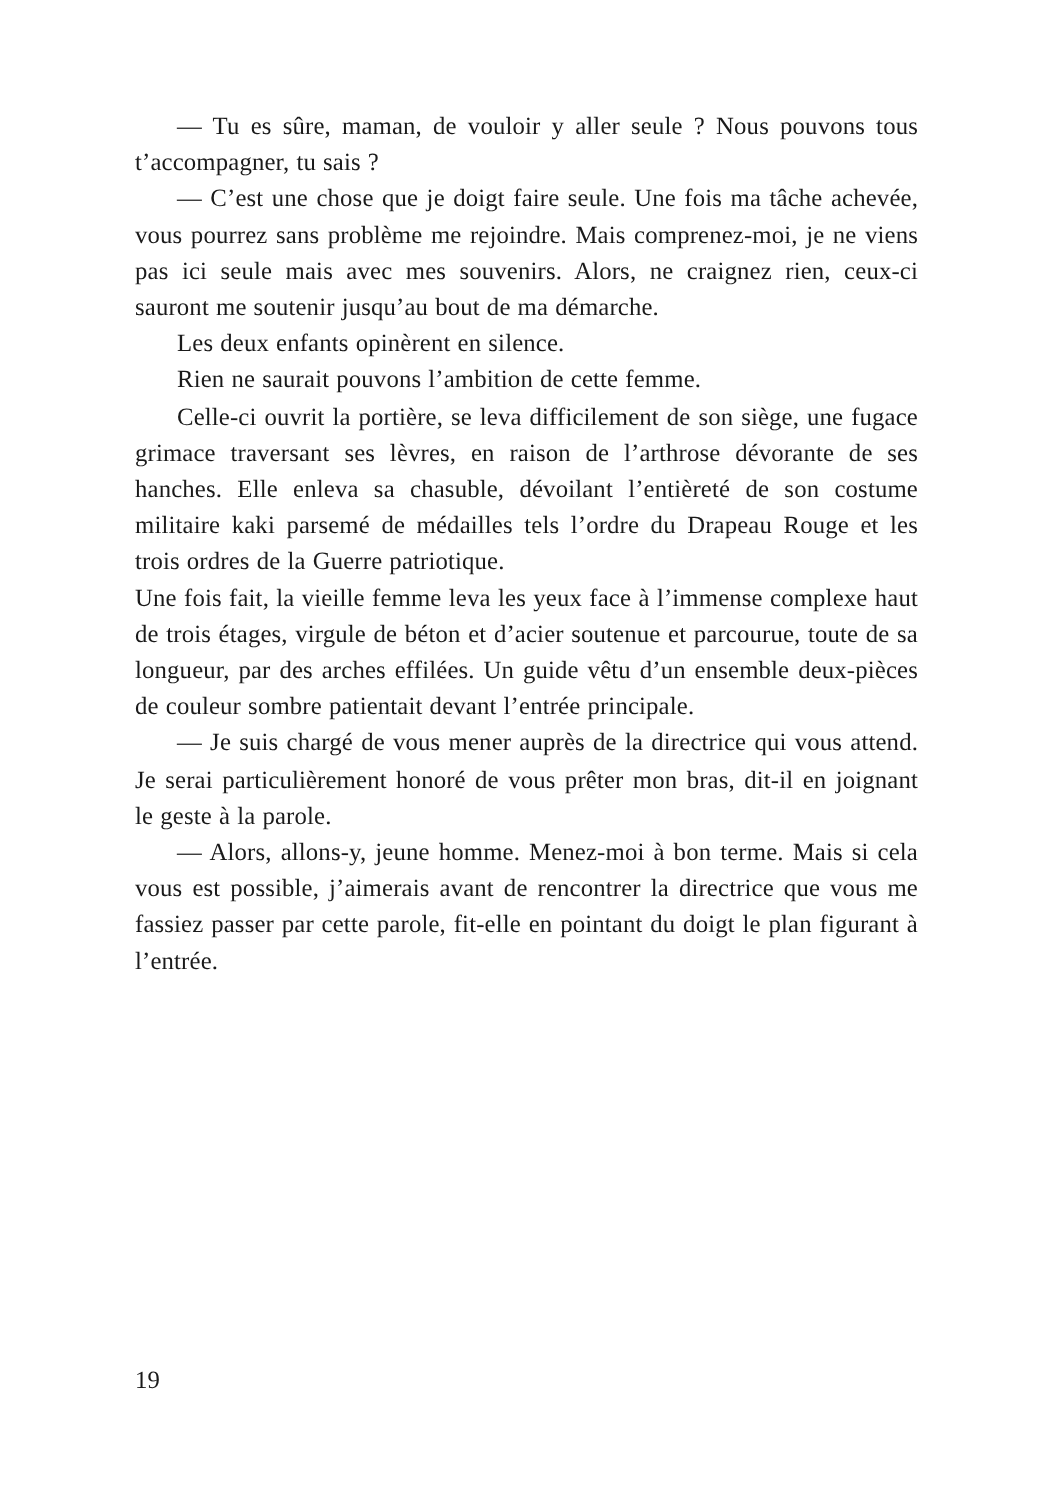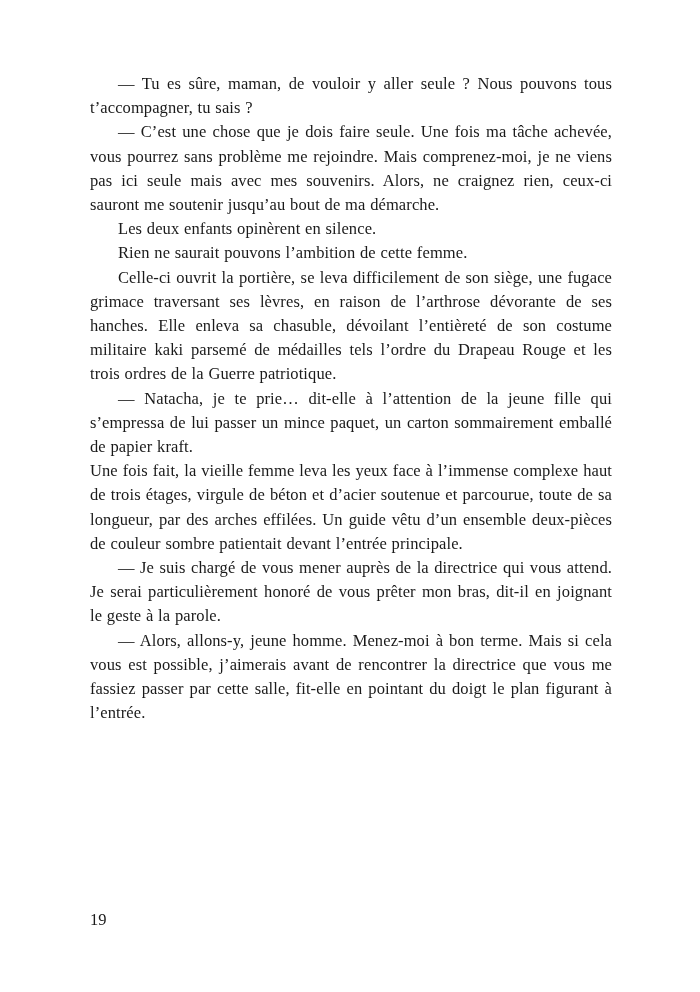--- a/index.html
+++ b/index.html
@@ -44,23 +44,22 @@
     font-size: 16.5px;
     color: #1a1a1a;
   }
 </style>
 </head>
 <body>
 
 <div class="page">
   <div class="text-block">
     <p class="indent">— Tu es sûre, maman, de vouloir y aller seule ? Nous pouvons tous t’accompagner, tu sais ?</p>
-    <p class="indent">— C’est une chose que je dois faire seule. Une fois ma tâche achevée, vous pourrez sans problème me rejoindre. Mais comprenez-moi, je ne viens pas ici seule mais avec mes souvenirs. Alors, ne craignez rien, ceux-ci sauront me soutenir jusqu’au bout de ma démarche.</p>
+    <p class="indent">— C’est une chose que je doigt faire seule. Une fois ma tâche achevée, vous pourrez sans problème me rejoindre. Mais comprenez-moi, je ne viens pas ici seule mais avec mes souvenirs. Alors, ne craignez rien, ceux-ci sauront me soutenir jusqu’au bout de ma démarche.</p>
     <p class="indent">Les deux enfants opinèrent en silence.</p>
     <p class="indent">Rien ne saurait pouvons l’ambition de cette femme.</p>
     <p class="indent">Celle-ci ouvrit la portière, se leva difficilement de son siège, une fugace grimace traversant ses lèvres, en raison de l’arthrose dévorante de ses hanches. Elle enleva sa chasuble, dévoilant l’entièreté de son costume militaire kaki parsemé de médailles tels l’ordre du Drapeau Rouge et les trois ordres de la Guerre patriotique.</p>
-    <p class="indent">— Natacha, je te prie… dit-elle à l’attention de la jeune fille qui s’empressa de lui passer un mince paquet, un carton sommairement emballé de papier kraft.</p>
     <p class="noindent">Une fois fait, la vieille femme leva les yeux face à l’immense complexe haut de trois étages, virgule de béton et d’acier soutenue et parcourue, toute de sa longueur, par des arches effilées. Un guide vêtu d’un ensemble deux-pièces de couleur sombre patientait devant l’entrée principale.</p>
     <p class="indent">— Je suis chargé de vous mener auprès de la directrice qui vous attend. Je serai particulièrement honoré de vous prêter mon bras, dit-il en joignant le geste à la parole.</p>
-    <p class="indent">— Alors, allons-y, jeune homme. Menez-moi à bon terme. Mais si cela vous est possible, j’aimerais avant de rencontrer la directrice que vous me fassiez passer par cette salle, fit-elle en pointant du doigt le plan figurant à l’entrée.</p>
+    <p class="indent">— Alors, allons-y, jeune homme. Menez-moi à bon terme. Mais si cela vous est possible, j’aimerais avant de rencontrer la directrice que vous me fassiez passer par cette parole, fit-elle en pointant du doigt le plan figurant à l’entrée.</p>
   </div>
   <div class="page-number">19</div>
 </div>
 
 </body></html>

